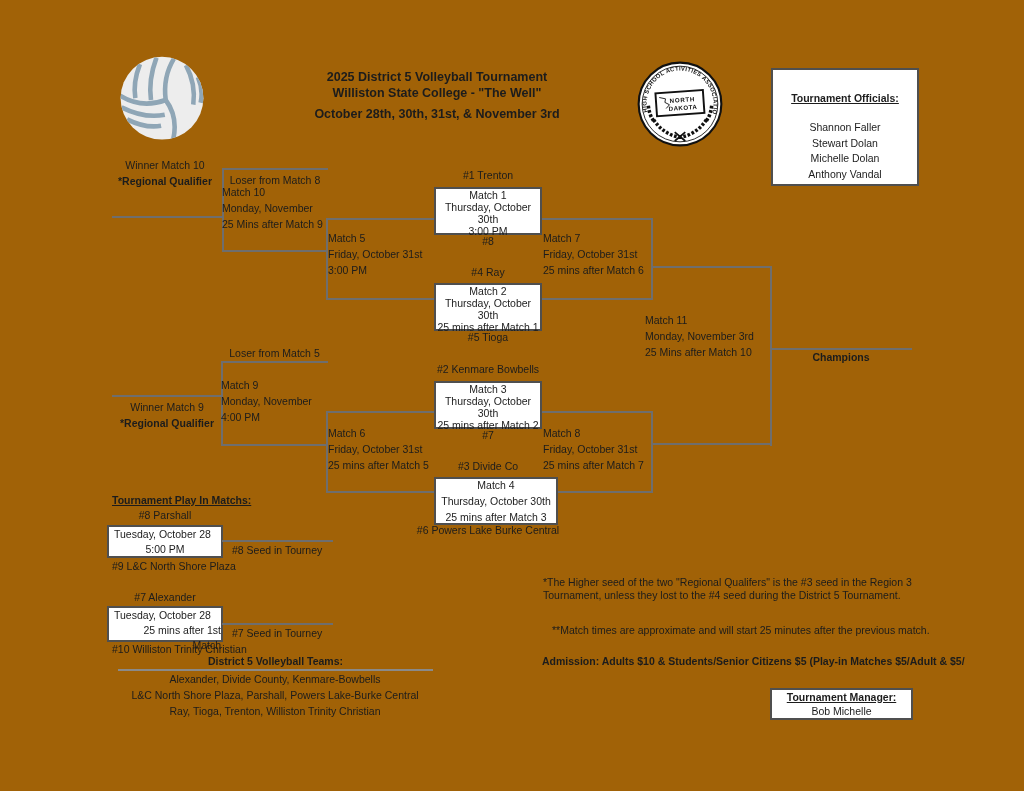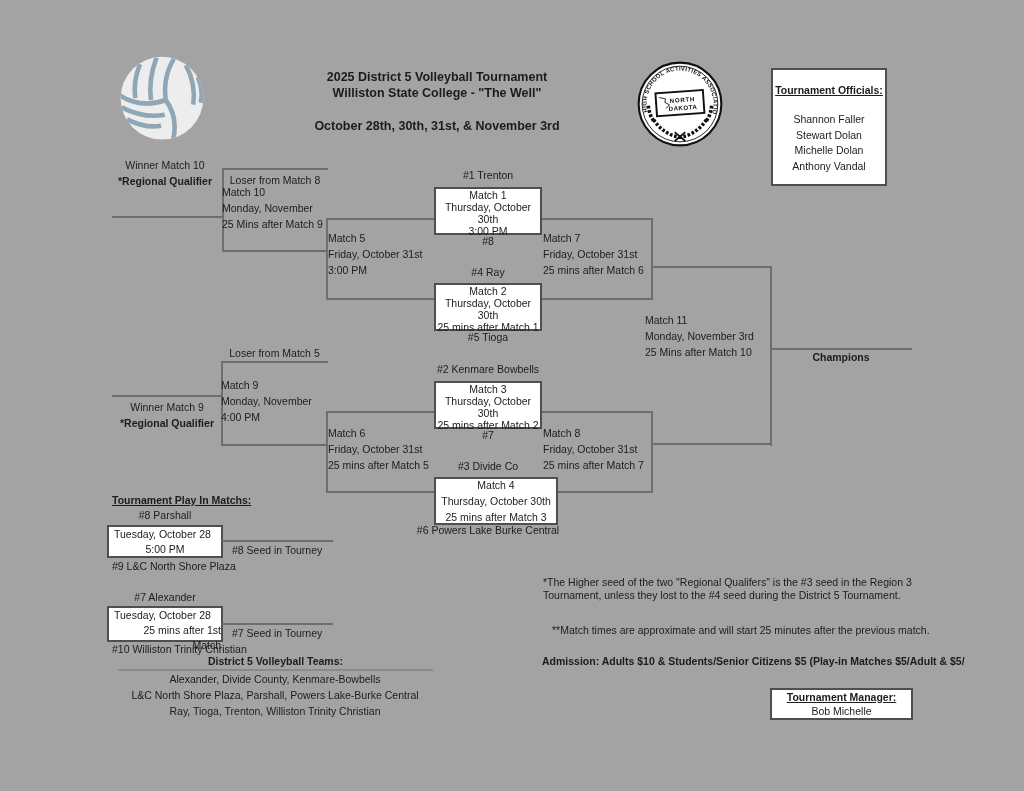--- a/index.html
+++ b/index.html
@@ -1,17 +1,17 @@
 <!DOCTYPE html>
 <html><head>
 <meta charset="utf-8">
 <style>
   html,body{margin:0;padding:0;background:#fff;}
   #sheet{
-    position:relative;width:1024px;height:791px;background:#a3a3a3;overflow:hidden;
+    position:relative;width:1024px;height:791px;background:#a16207;overflow:hidden;
     font-family:"Liberation Sans",sans-serif;color:#1c1c1c;font-size:10.5px;
   }
   .hl{position:absolute;height:2px;background:#6e6e6e;}
   .vl{position:absolute;width:2px;background:#6e6e6e;}
   .lbl{position:absolute;white-space:nowrap;line-height:13px;}
   .c{text-align:center;}
   .b{font-weight:bold;}
   .u{text-decoration:underline;}
   .mbox{
     position:absolute;border:2px solid #4f4f4f;background:#fff;box-sizing:border-box;
@@ -47,21 +47,21 @@
       <path d="M 76 12 C 83 25 86 40 84 55"></path>
       <path d="M 89 25 C 93 34 94 44 92 53"></path>
       <path d="M 6 58 C 22 66 38 69 53 66"></path>
       <path d="M 12 71 C 26 78 38 80 49 78"></path>
     </g>
   </svg>
 
   <div class="title-block" style="left:287px;top:69px;width:300px;">
     <div>2025 District 5 Volleyball Tournament</div>
     <div>Williston State College - "The Well"</div>
-    <div style="margin-top:17px;">October 28th, 30th, 31st, &amp; November 3rd</div>
+    <div style="margin-top:5px;">October 28th, 30th, 31st, &amp; November 3rd</div>
   </div>
 
   <svg style="position:absolute;left:636px;top:60px;" width="88" height="88" viewBox="0 0 100 100">
     <circle cx="50" cy="50" r="47" fill="#ffffff" stroke="#111111" stroke-width="2.4"></circle>
     <circle cx="50" cy="50" r="43" fill="none" stroke="#111111" stroke-width="1"></circle>
     <path id="sealArc" d="M 14.3 63 A 38 38 0 1 1 85.7 63" fill="none"></path>
     <text font-size="6.6" font-weight="bold" fill="#111111" letter-spacing="0.4">
       <textPath href="#sealArc" xlink:href="#sealArc" startOffset="4">HIGH SCHOOL ACTIVITIES ASSOCIATION</textPath>
     </text>
     <g stroke="#111111" fill="none">
@@ -72,21 +72,21 @@
       <path d="M 44 92 L 56 82 M 44 82 L 56 92" stroke-width="2"></path>
     </g>
     <g transform="rotate(-4 50 50)">
       <rect x="23" y="36" width="54" height="26" fill="#ffffff" stroke="#111111" stroke-width="2.2"></rect>
       <path d="M 27 41 l 7 2 l -1 4 l 5 3 l -4 4" fill="none" stroke="#111111" stroke-width="1"></path>
       <text x="53" y="48" text-anchor="middle" font-size="7" font-weight="bold" fill="#111111" letter-spacing="0.8">NORTH</text>
       <text x="53" y="57" text-anchor="middle" font-size="7" font-weight="bold" fill="#111111" letter-spacing="0.5">DAKOTA</text>
     </g>
   </svg>
 
-  <div class="panel" style="left:771px;top:68px;width:116px;height:118px;padding-top:14px;">
+  <div class="panel" style="left:771px;top:68px;width:148px;height:118px;padding-top:22px;">
     <div class="b u">Tournament Officials:</div>
     <div style="margin-top:16px;text-align:center;line-height:15.5px;">
       <div>Shannon Faller</div>
       <div>Stewart Dolan</div>
       <div>Michelle Dolan</div>
       <div>Anthony Vandal</div>
     </div>
   </div>
 
   <div class="hl" style="left:112px;top:216px;width:111px;"></div>

